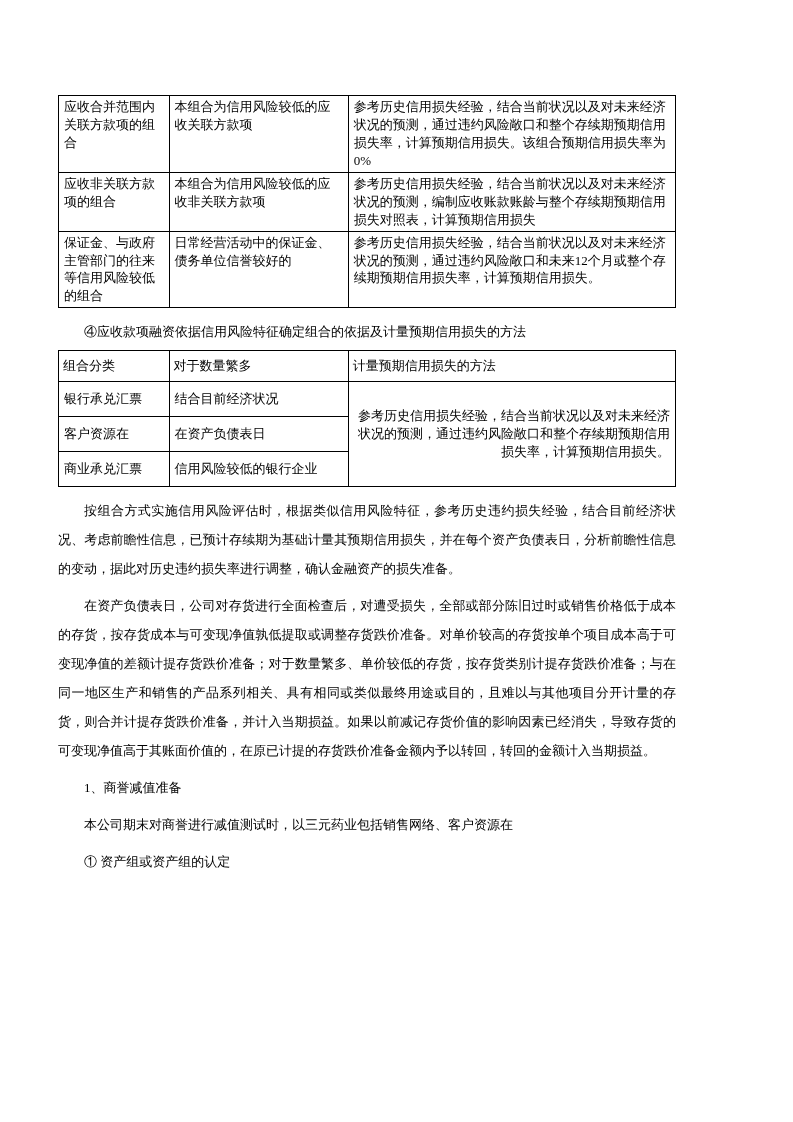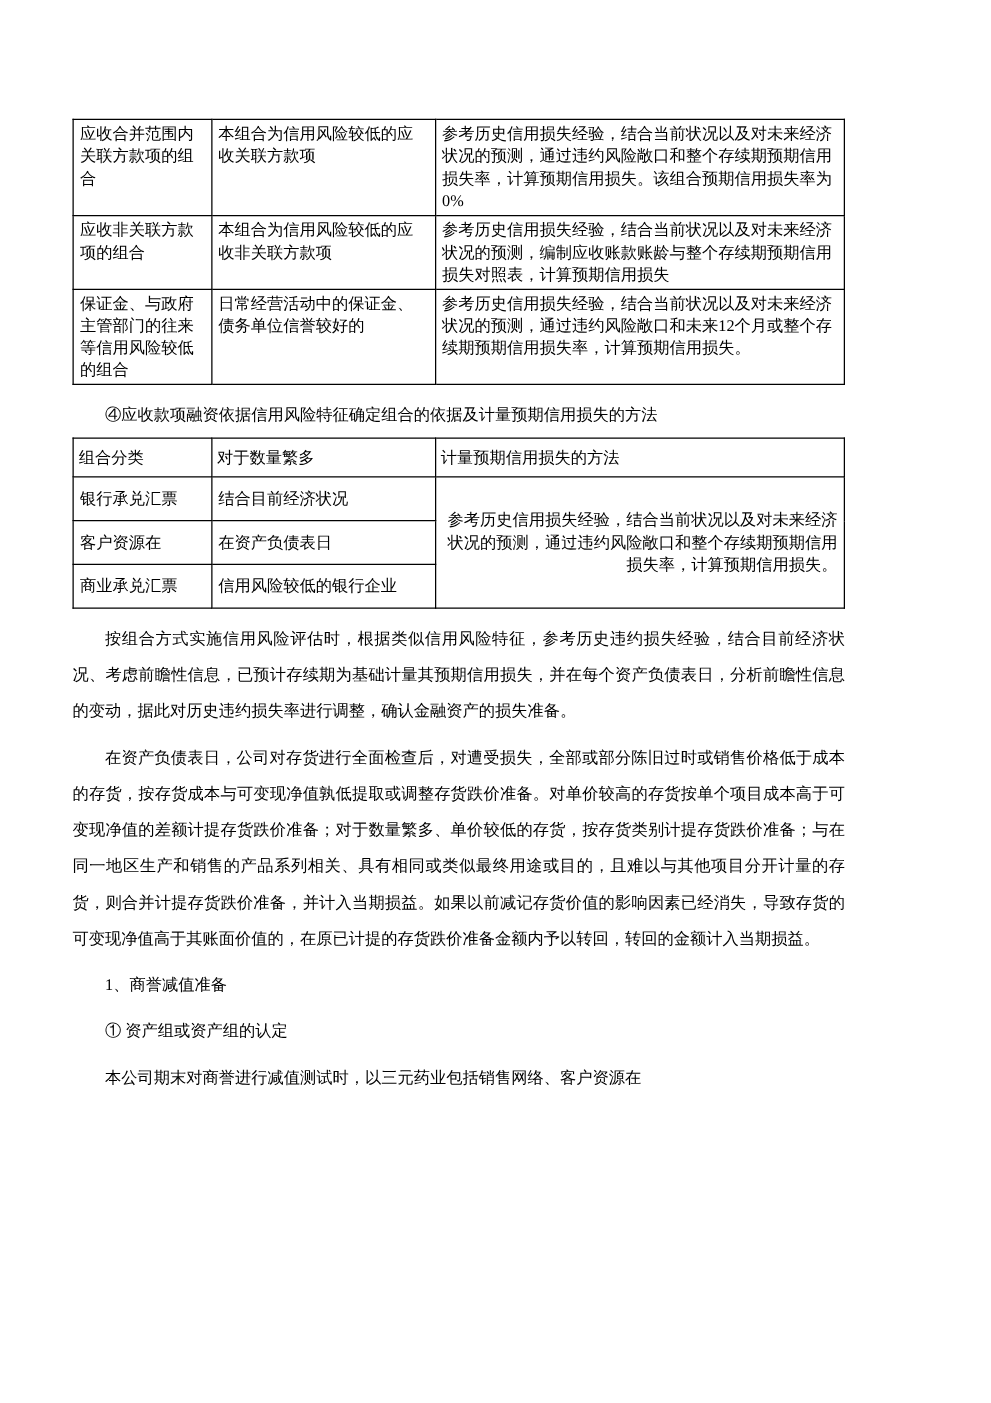--- a/index.html
+++ b/index.html
@@ -130,17 +130,17 @@
     </tbody>
   </table>
 
   <p class="para tight">按组合方式实施信用风险评估时，根据类似信用风险特征，参考历史违约损失经验，结合目前经济状况、考虑前瞻性信息，已预计存续期为基础计量其预期信用损失，并在每个资产负债表日，分析前瞻性信息的变动，据此对历史违约损失率进行调整，确认金融资产的损失准备。</p>
 
 
   <p class="para">在资产负债表日，公司对存货进行全面检查后，对遭受损失，全部或部分陈旧过时或销售价格低于成本的存货，按存货成本与可变现净值孰低提取或调整存货跌价准备。对单价较高的存货按单个项目成本高于可变现净值的差额计提存货跌价准备；对于数量繁多、单价较低的存货，按存货类别计提存货跌价准备；与在同一地区生产和销售的产品系列相关、具有相同或类似最终用途或目的，且难以与其他项目分开计量的存货，则合并计提存货跌价准备，并计入当期损益。如果以前减记存货价值的影响因素已经消失，导致存货的可变现净值高于其账面价值的，在原已计提的存货跌价准备金额内予以转回，转回的金额计入当期损益。</p>
 
   <p class="para">1、商誉减值准备</p>
 
+  <p class="para">本公司期末对商誉进行减值测试时，以三元药业包括销售网络、客户资源在</p>
+
   <p class="para">① 资产组或资产组的认定</p>
-
-  <p class="para">本公司期末对商誉进行减值测试时，以三元药业包括销售网络、客户资源在</p>
 
 </div>
 
 </body></html>

